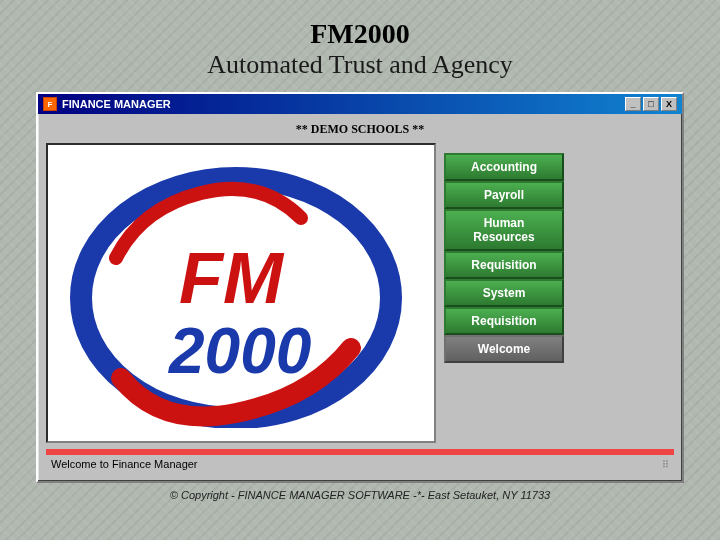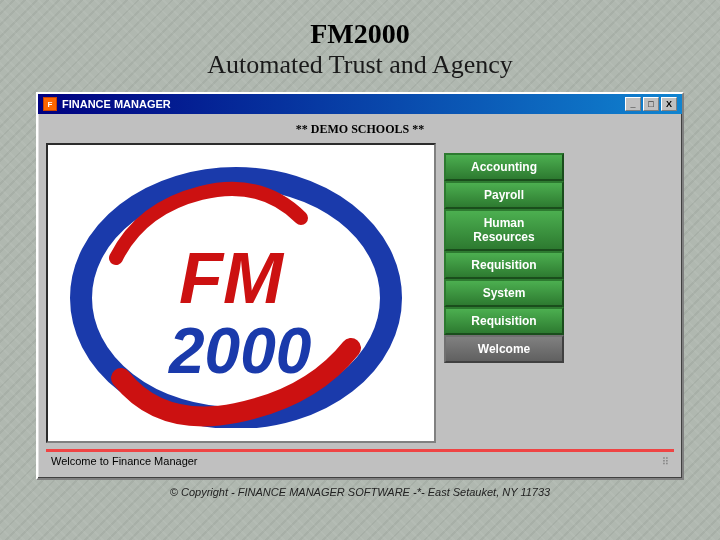--- a/index.html
+++ b/index.html
@@ -184,21 +184,21 @@
       background: linear-gradient(180deg, #4CAF50, #2d7a30);
       border-color: #2d7a30 #1a4d1c #1a4d1c #2d7a30;
     }
     .btn-budget {
       background: linear-gradient(180deg, #808080, #606060);
       border-color: #707070 #404040 #404040 #707070;
     }
 
     .status-bar {
       margin-top: 6px;
-      border-top: 3px solid #ef4444;
+      border-top: 6px solid #ef4444;
       padding: 3px 5px;
       font-size: 11px;
       color: #000;
       display: flex;
       justify-content: space-between;
       align-items: center;
       background: #c0c0c0;
     }
 
     .status-grip {

